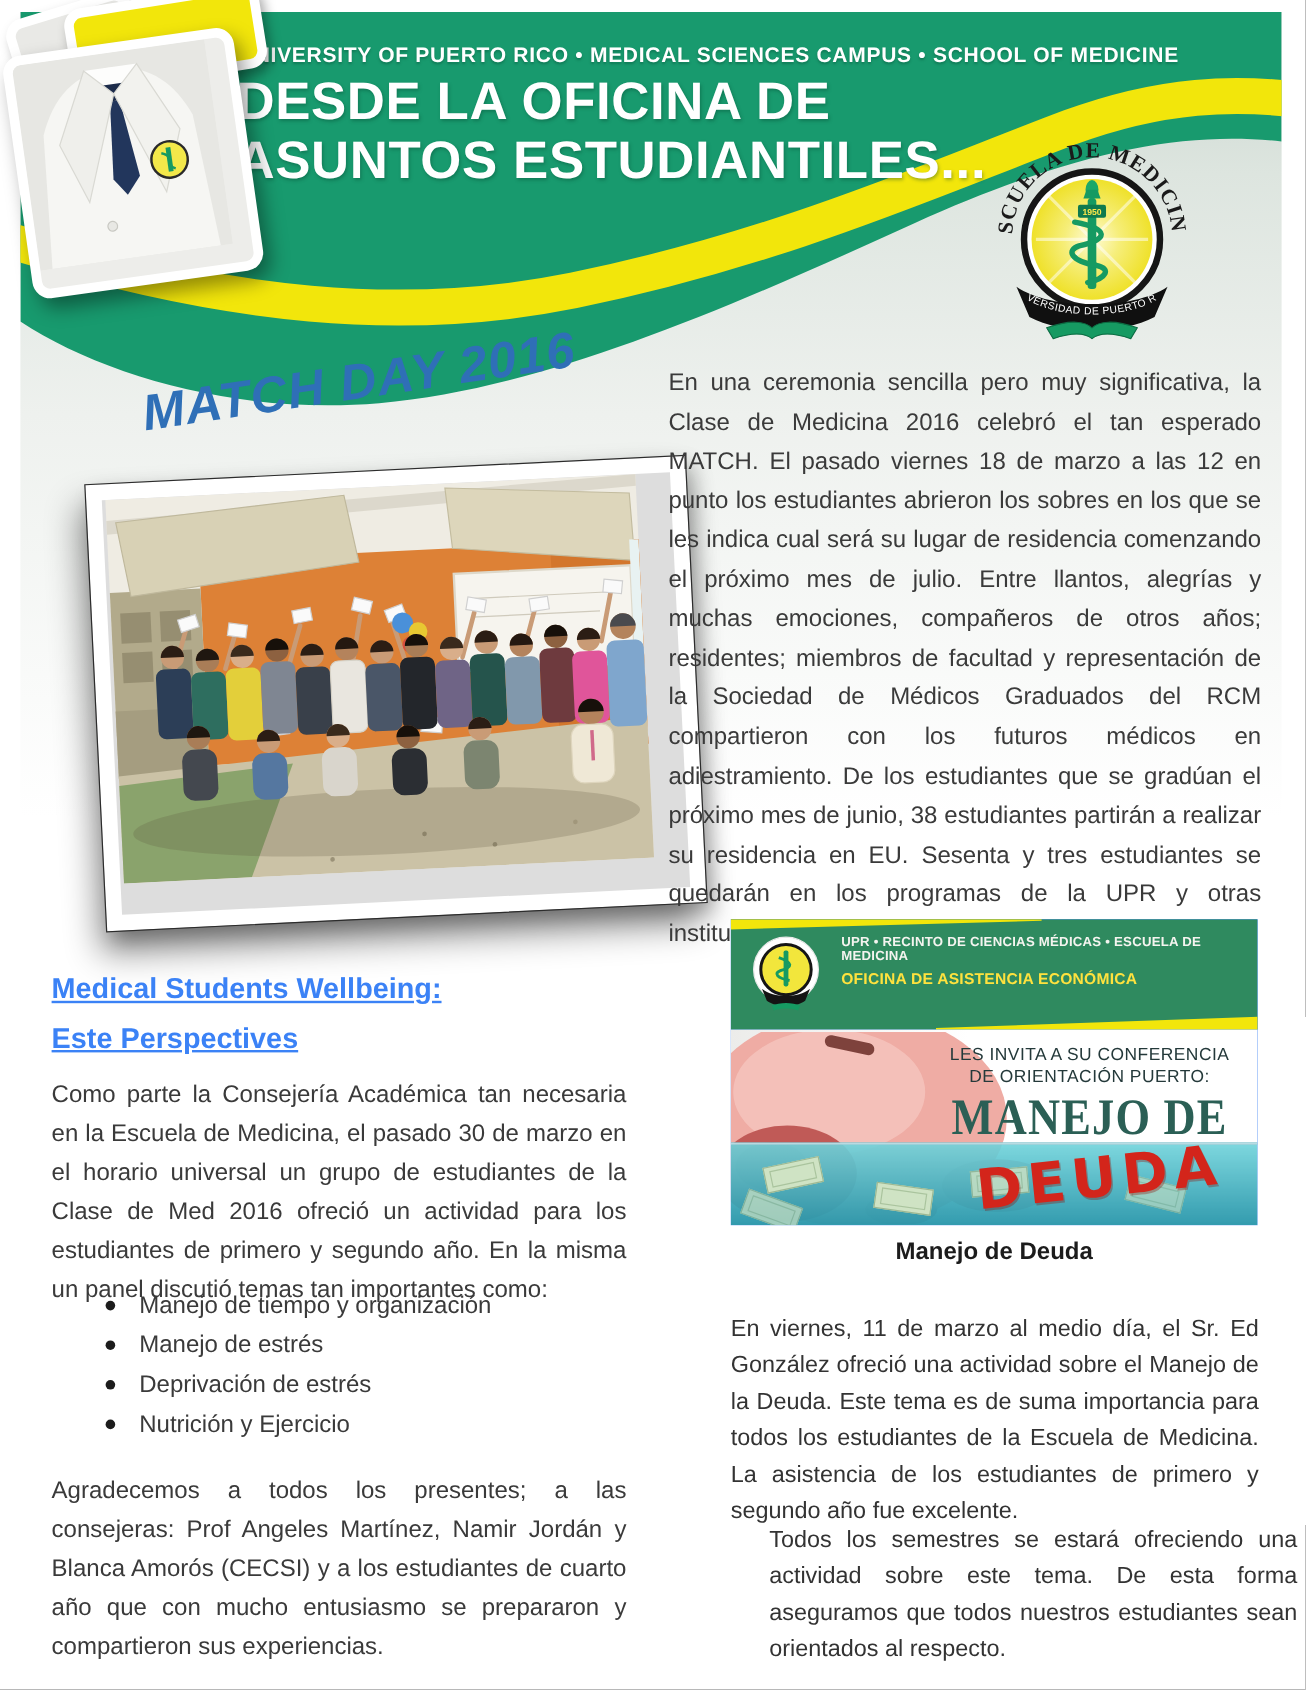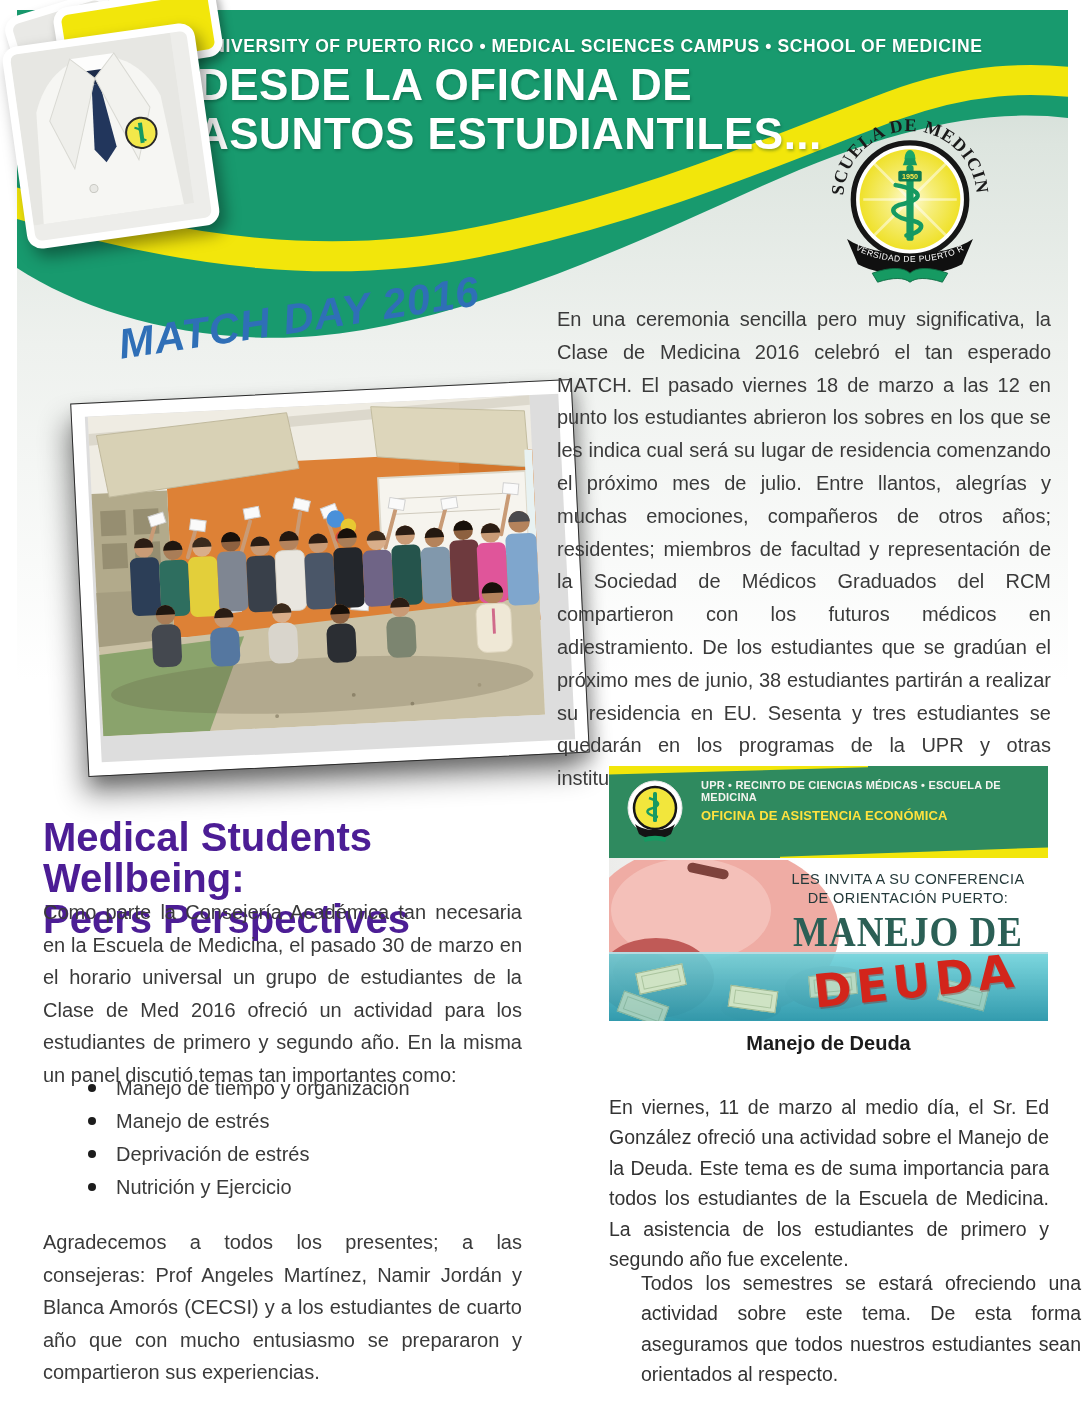--- a/index.html
+++ b/index.html
@@ -26,21 +26,21 @@
   
   .match-title{left:84px;top:294px;width:430px;text-align:center;transform:rotate(-8.5deg);
     color:var(--blue);font-size:42px;font-weight:bold;font-style:italic;letter-spacing:1px;z-index:4;}
   .photo-frame{left:80px;top:392px;width:474px;height:346px;transform:rotate(-2.8deg);
     border:13px solid #fff;outline:1px solid #2c2c2c;z-index:4;background:#ddd;
     box-shadow:-6px 18px 28px rgba(0,0,0,.45),6px 8px 16px rgba(0,0,0,.25);}
   .photo-frame svg{display:block;}
   
   .para{color:#3a3a3a;text-align:justify;}
   .match-body{left:557px;top:283px;width:494px;font-size:20px;line-height:32.8px;z-index:4;}
-  .wb-head{left:43px;top:784px;width:490px;font-size:40px;line-height:41px;font-weight:bold;color:#4c1d95;z-index:4;}
+  .wb-head{left:43px;top:784px;width:490px;font-size:24px;line-height:41px;font-weight:bold;color:#3b82f6;z-index:4;text-decoration:underline;}
   .wb-head span{display:block;}
   .wb-intro{left:43px;top:876px;width:479px;font-size:20px;line-height:32.5px;z-index:4;}
   .wb-list{left:84px;top:1072px;width:430px;margin:0;padding:0;list-style:none;z-index:4;}
   .wb-list li{position:relative;padding-left:32px;font-size:20px;line-height:32px;margin-bottom:1px;color:#3a3a3a;}
   .dot{position:absolute;left:4px;top:12px;width:8px;height:8px;border-radius:50%;background:#1c1c1c;}
   .wb-close{left:43px;top:1206px;width:479px;font-size:20px;line-height:32.5px;z-index:4;}
   
   .deuda-banner{left:609px;top:766px;width:439px;height:255px;z-index:4;overflow:hidden;background:#3b82f6;}
   .strip{position:absolute;left:0;top:0;width:100%;height:92px;background:var(--stripgreen);overflow:hidden;}
   .strip-acc-t{position:absolute;top:-5px;left:-4px;width:60%;height:10px;background:var(--yellow);transform:skewY(-1.6deg);}
@@ -276,21 +276,21 @@
           <rect x="390" y="213" width="36" height="50" rx="10" fill="#efe8d6" stroke="#ded5bd"></rect>
         <line x1="408" y1="218" x2="408" y2="244" stroke="#d06a8a" stroke-width="3"></line>
       </g>
     </svg>
   </div>
 
   <p class="abs para match-body">En una ceremonia sencilla pero muy significativa, la Clase de Medicina 2016 celebró el tan esperado MATCH. El pasado viernes 18 de marzo a las 12 en punto los estudiantes abrieron los sobres en los que se les indica cual será su lugar de residencia comenzando el próximo mes de julio. Entre llantos, alegrías y muchas emociones, compañeros de otros años; residentes; miembros de facultad y representación de la Sociedad de Médicos Graduados del RCM compartieron con los futuros médicos en adiestramiento. De los estudiantes que se gradúan el próximo mes de junio, 38 estudiantes partirán a realizar su residencia en EU. Sesenta y tres estudiantes se quedarán en los programas de la UPR y otras instituciones en Puerto Rico. Mucho éxito a todos!</p>
 
   <h2 class="abs wb-head">
     <span>Medical Students Wellbeing:</span>
-    <span>Peers Perspectives</span>
+    <span>Este Perspectives</span>
   </h2>
   <p class="abs para wb-intro">Como parte la Consejería Académica tan necesaria en la Escuela de Medicina, el pasado 30 de marzo en el horario universal un grupo de estudiantes de la Clase de Med 2016 ofreció un actividad para los estudiantes de primero y segundo año. En la misma un panel discutió temas tan importantes como:</p>
   <ul class="abs wb-list">
     <li><span class="dot"></span><span>Manejo de tiempo y organización</span></li>
     <li><span class="dot"></span><span>Manejo de estrés</span></li>
     <li><span class="dot"></span><span>Deprivación de estrés</span></li>
     <li><span class="dot"></span><span>Nutrición y Ejercicio</span></li>
   </ul>
   <p class="abs para wb-close">Agradecemos a todos los presentes; a las consejeras: Prof Angeles Martínez, Namir Jordán y Blanca Amorós (CECSI) y a los estudiantes de cuarto año que con mucho entusiasmo se prepararon y compartieron sus experiencias.</p>
 

